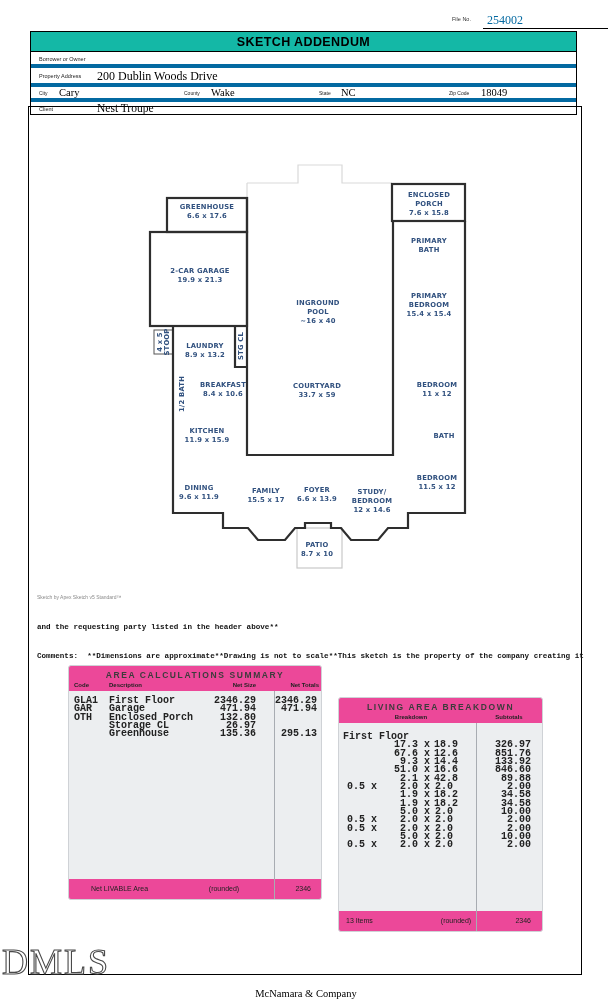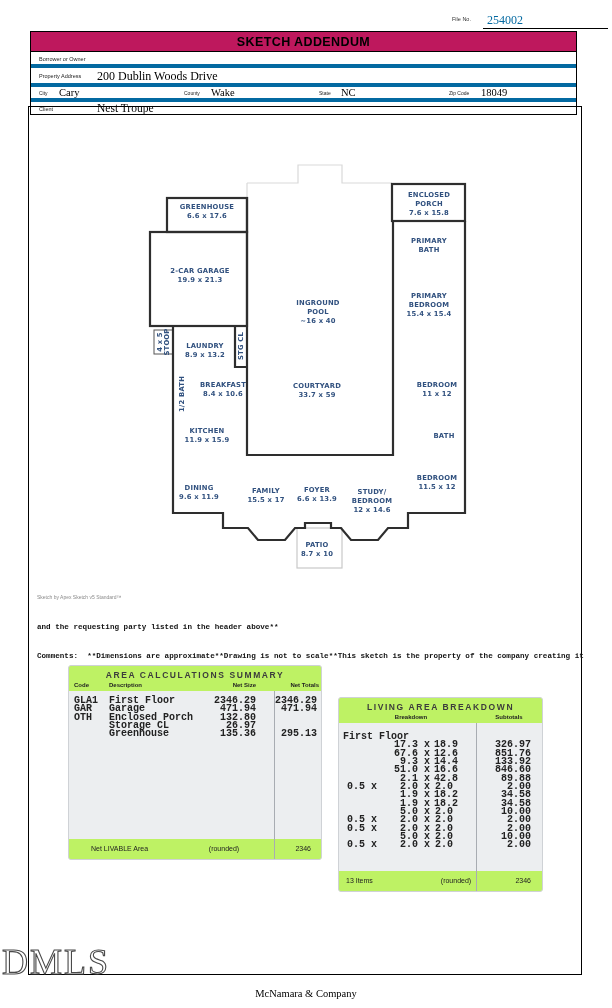--- a/index.html
+++ b/index.html
@@ -5,21 +5,21 @@
   html,body{margin:0;padding:0;background:#fff;}
   .page{position:relative;width:612px;height:1008px;background:#fff;overflow:hidden;
         font-family:"Liberation Sans",sans-serif;}
 
   
   .fileno-label{position:absolute;left:452px;top:16px;font-size:5.5px;color:#333;}
   .fileno-value{position:absolute;left:487px;top:13px;font-size:12px;font-family:"Liberation Serif",serif;color:#0369a1;}
   .fileno-line{position:absolute;left:483px;top:28px;width:125px;height:1px;background:#000;}
 
   
-  .titlebar{position:absolute;left:30px;top:31px;width:547px;height:21px;background:#be185d;
+  .titlebar{position:absolute;left:30px;top:31px;width:547px;height:21px;background:#14b8a6;
             border:1.5px solid #000;box-sizing:border-box;display:flex;align-items:center;justify-content:center;
             font-weight:bold;font-size:12.5px;letter-spacing:.4px;color:#000;}
   .form{position:absolute;left:30px;top:52px;width:547px;border-left:1.5px solid #000;border-right:1.5px solid #000;box-sizing:border-box;}
   .frow{position:relative;border-bottom:4px solid #0369a1;}
   .frow.last{border-bottom:1.5px solid #000;}
   .flabel{position:absolute;font-size:5.5px;color:#222;}
   .fval{position:absolute;font-family:"Liberation Serif",serif;color:#000;}
 
   
   .bigbox{position:absolute;left:28px;top:106px;width:554px;height:869px;border:1.5px solid #000;box-sizing:border-box;}
@@ -31,21 +31,21 @@
   .room span{display:block;}
   .rot{position:absolute;transform:translate(-50%,-50%) rotate(-90deg);color:#31517f;
        font-family:"DejaVu Sans",sans-serif;font-size:6.8px;font-weight:600;white-space:nowrap;letter-spacing:.2px;}
 
   
   .credit{position:absolute;left:37px;top:594px;font-size:5px;color:#8a8a8a;}
   .comments{position:absolute;left:37px;top:604px;font-family:"Liberation Mono",monospace;
             font-weight:bold;font-size:7.6px;color:#111;line-height:9.6px;white-space:pre;}
 
   
-  .panel{position:absolute;top:665px;height:195px;background:#bef264;border:1px solid #cfd2d6;
+  .panel{position:absolute;top:665px;height:235px;background:#ec4899;border:1px solid #cfd2d6;
          border-radius:3px;box-sizing:border-box;}
   .panel .ptitle{position:absolute;top:4px;left:0;right:0;text-align:center;font-size:8.5px;
                  letter-spacing:1.6px;font-weight:600;color:#3c3c3c;white-space:nowrap;}
   .panel .pbody{position:absolute;left:0;right:0;top:25px;bottom:20px;background:#eceef0;}
   .panel .pdivider{position:absolute;top:25px;bottom:0;width:1px;background:#a8acb2;}
   .phead{position:absolute;top:16px;font-size:6px;font-weight:bold;color:#222;}
   .mono-rows{position:absolute;left:0;right:16px;font-family:"Liberation Mono",monospace;
              font-weight:bold;font-size:10px;color:#222;}
   .trow{position:relative;height:8.35px;}
   .trow span{position:absolute;white-space:nowrap;}

